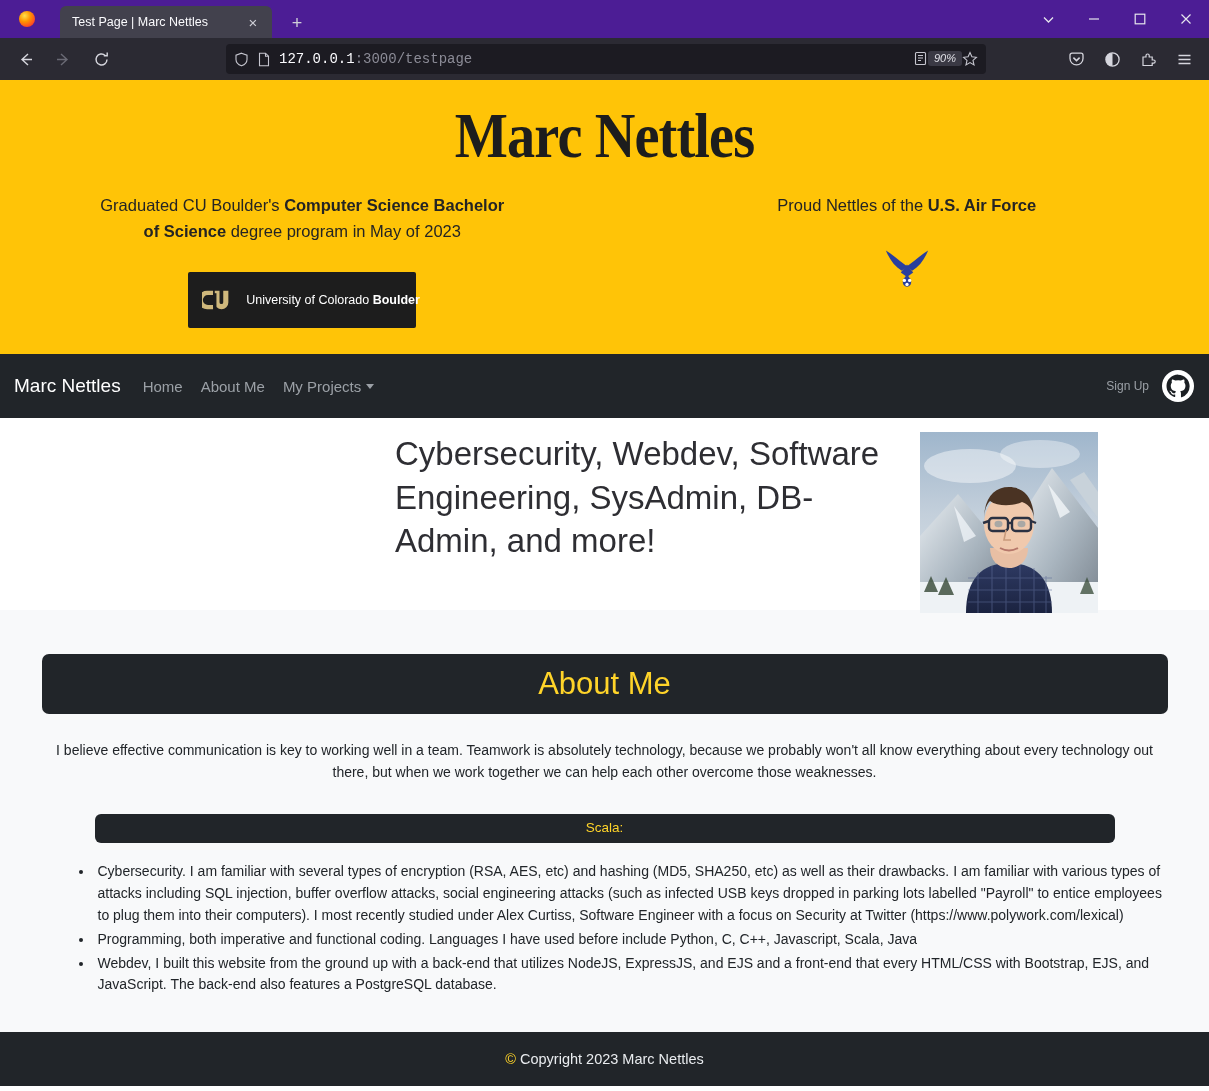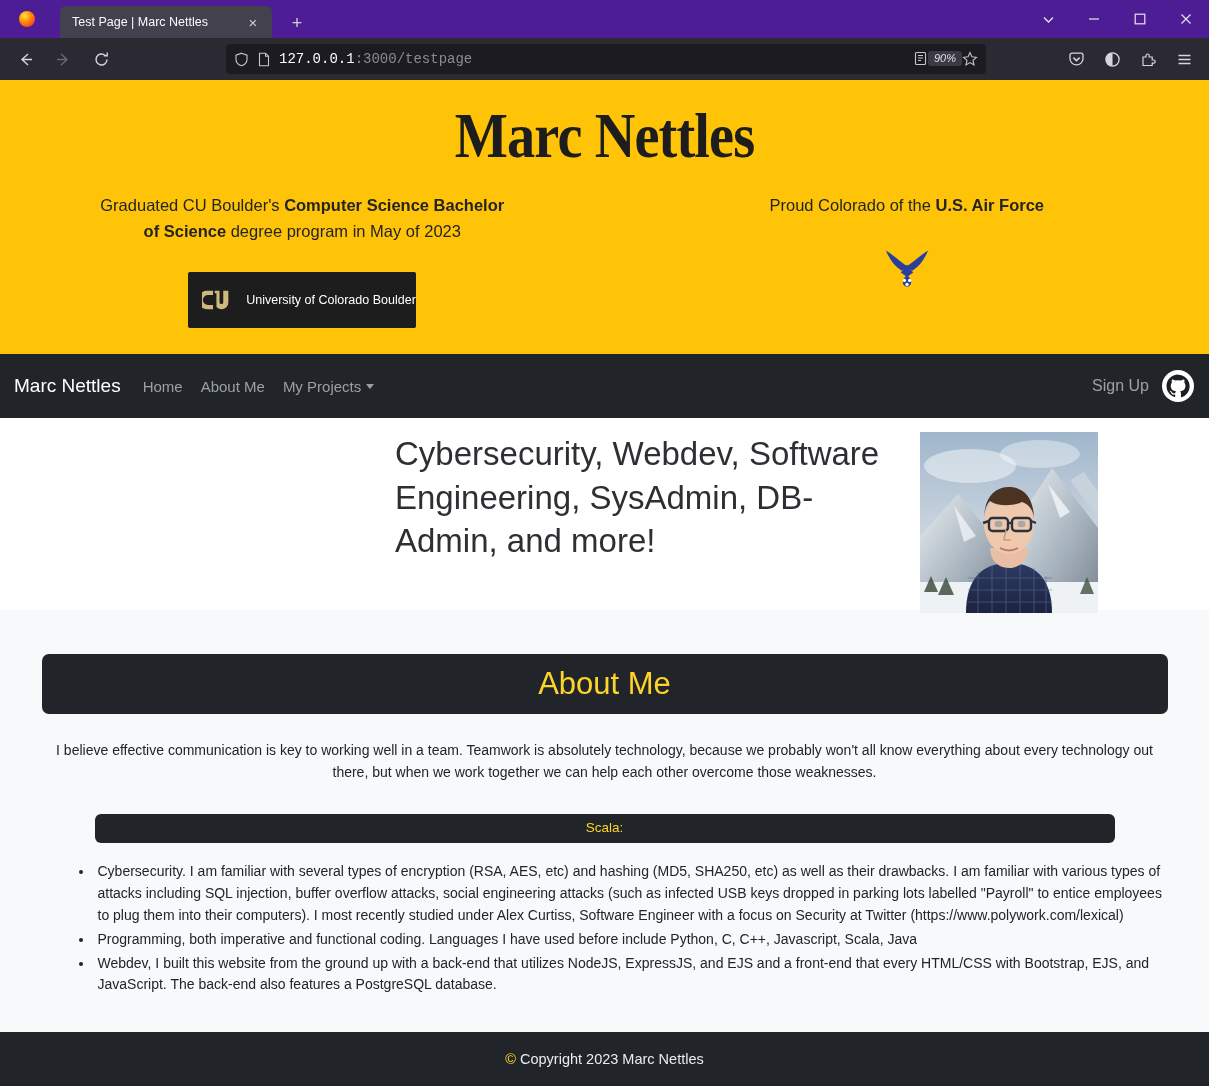--- a/index.html
+++ b/index.html
@@ -95,42 +95,42 @@
   .banner-col p b { font-weight: 700; }
   .badge-row { margin-top: 28px; display: flex; justify-content: center; }
 
   
   .cu-logo {
     background: #1d1d1d; width: 228px; height: 56px; border-radius: 2px;
     display: flex; align-items: center; gap: 10px; padding: 0 14px;
   }
   .cu-mark { width: 34px; height: 34px; flex: 0 0 auto; }
   .cu-text { color: #fff; font-size: 12.5px; white-space: nowrap; }
-  .cu-text b { font-weight: 400; margin-top: 12px; }
+  .cu-text b { font-weight: 700; margin-top: 12px; }
 
   
   .af-logo { width: 54px; height: 44px; }
 
   
   .site-nav {
     background: #212529; height: 64px; display: flex; align-items: center;
     padding: 0 14px;
   }
   .brand { color: #fff; font-size: 19px; margin-right: 22px; white-space: nowrap; }
   .nav-links { display: flex; align-items: center; gap: 18px; }
   .nav-link {
     color: #9ba0a6; font-size: 15px; white-space: nowrap;
     display: flex; align-items: center; gap: 5px;
   }
   .caret {
     width: 0; height: 0; border-left: 4px solid transparent;
     border-right: 4px solid transparent; border-top: 5px solid #9ba0a6;
   }
   .nav-right { margin-left: auto; display: flex; align-items: center; gap: 12px; }
-  .signup { color: #9ba0a6; font-size: 16px; }
+  .signup { color: #9ba0a6; font-size: 12px; }
   .gh-icon { width: 34px; height: 34px; }
 
   
   .hero {
     background: #fff; display: flex; align-items: flex-start;
     padding: 14px 0 0; height: 192px;
   }
   .hero-text {
     flex: 0 0 auto; width: 520px; margin-left: 395px;
     font-size: 33px; font-weight: 300; color: #2e2e33; line-height: 1.32;
@@ -299,21 +299,21 @@
                 <path d="M6 9 a8 8 0 0 0 0 22 h7 v-5 h-6 a6 6 0 0 1 0 -12 h6 V9 Z" fill="#cfb87c"></path>
                 <path d="M15 9 v14 a8 8 0 0 0 16 0 V9 h-6 v13.5 a2.2 2.2 0 0 1 -4.4 0 V9 Z" fill="#cfb87c"></path>
                 <path d="M13 12 h4 v16 h-4 z" fill="#1d1d1d"></path>
               </svg>
               <span class="cu-text"><span>University of Colorado </span><b>Boulder</b></span>
             </div>
           </div>
         </div>
 
         <div class="banner-col">
-          <p><span>Proud Colorado of the </span><b>U.S. Air Force</b></p>
+          <p><span>Proud Nettles of the </span><b>U.S. Air Force</b></p>
           <div class="badge-row">
             <svg class="af-logo" viewBox="0 0 60 50">
               <g fill="#2a3f9d">
                 <path d="M6 4 C10 14 16 22 24 27 L30 22 L22 16 C16 11 11 7 6 4 Z"></path>
                 <path d="M54 4 C50 14 44 22 36 27 L30 22 L38 16 C44 11 49 7 54 4 Z"></path>
                 <path d="M30 20 L37 29 L30 34 L23 29 Z"></path>
                 <path d="M30 32 C34 35 36 39 34 43 C32 46 28 46 26 43 C24 39 26 35 30 32 Z"></path>
               </g>
               <g fill="#ffffff">
                 <circle cx="27" cy="38" r="1.9"></circle>

